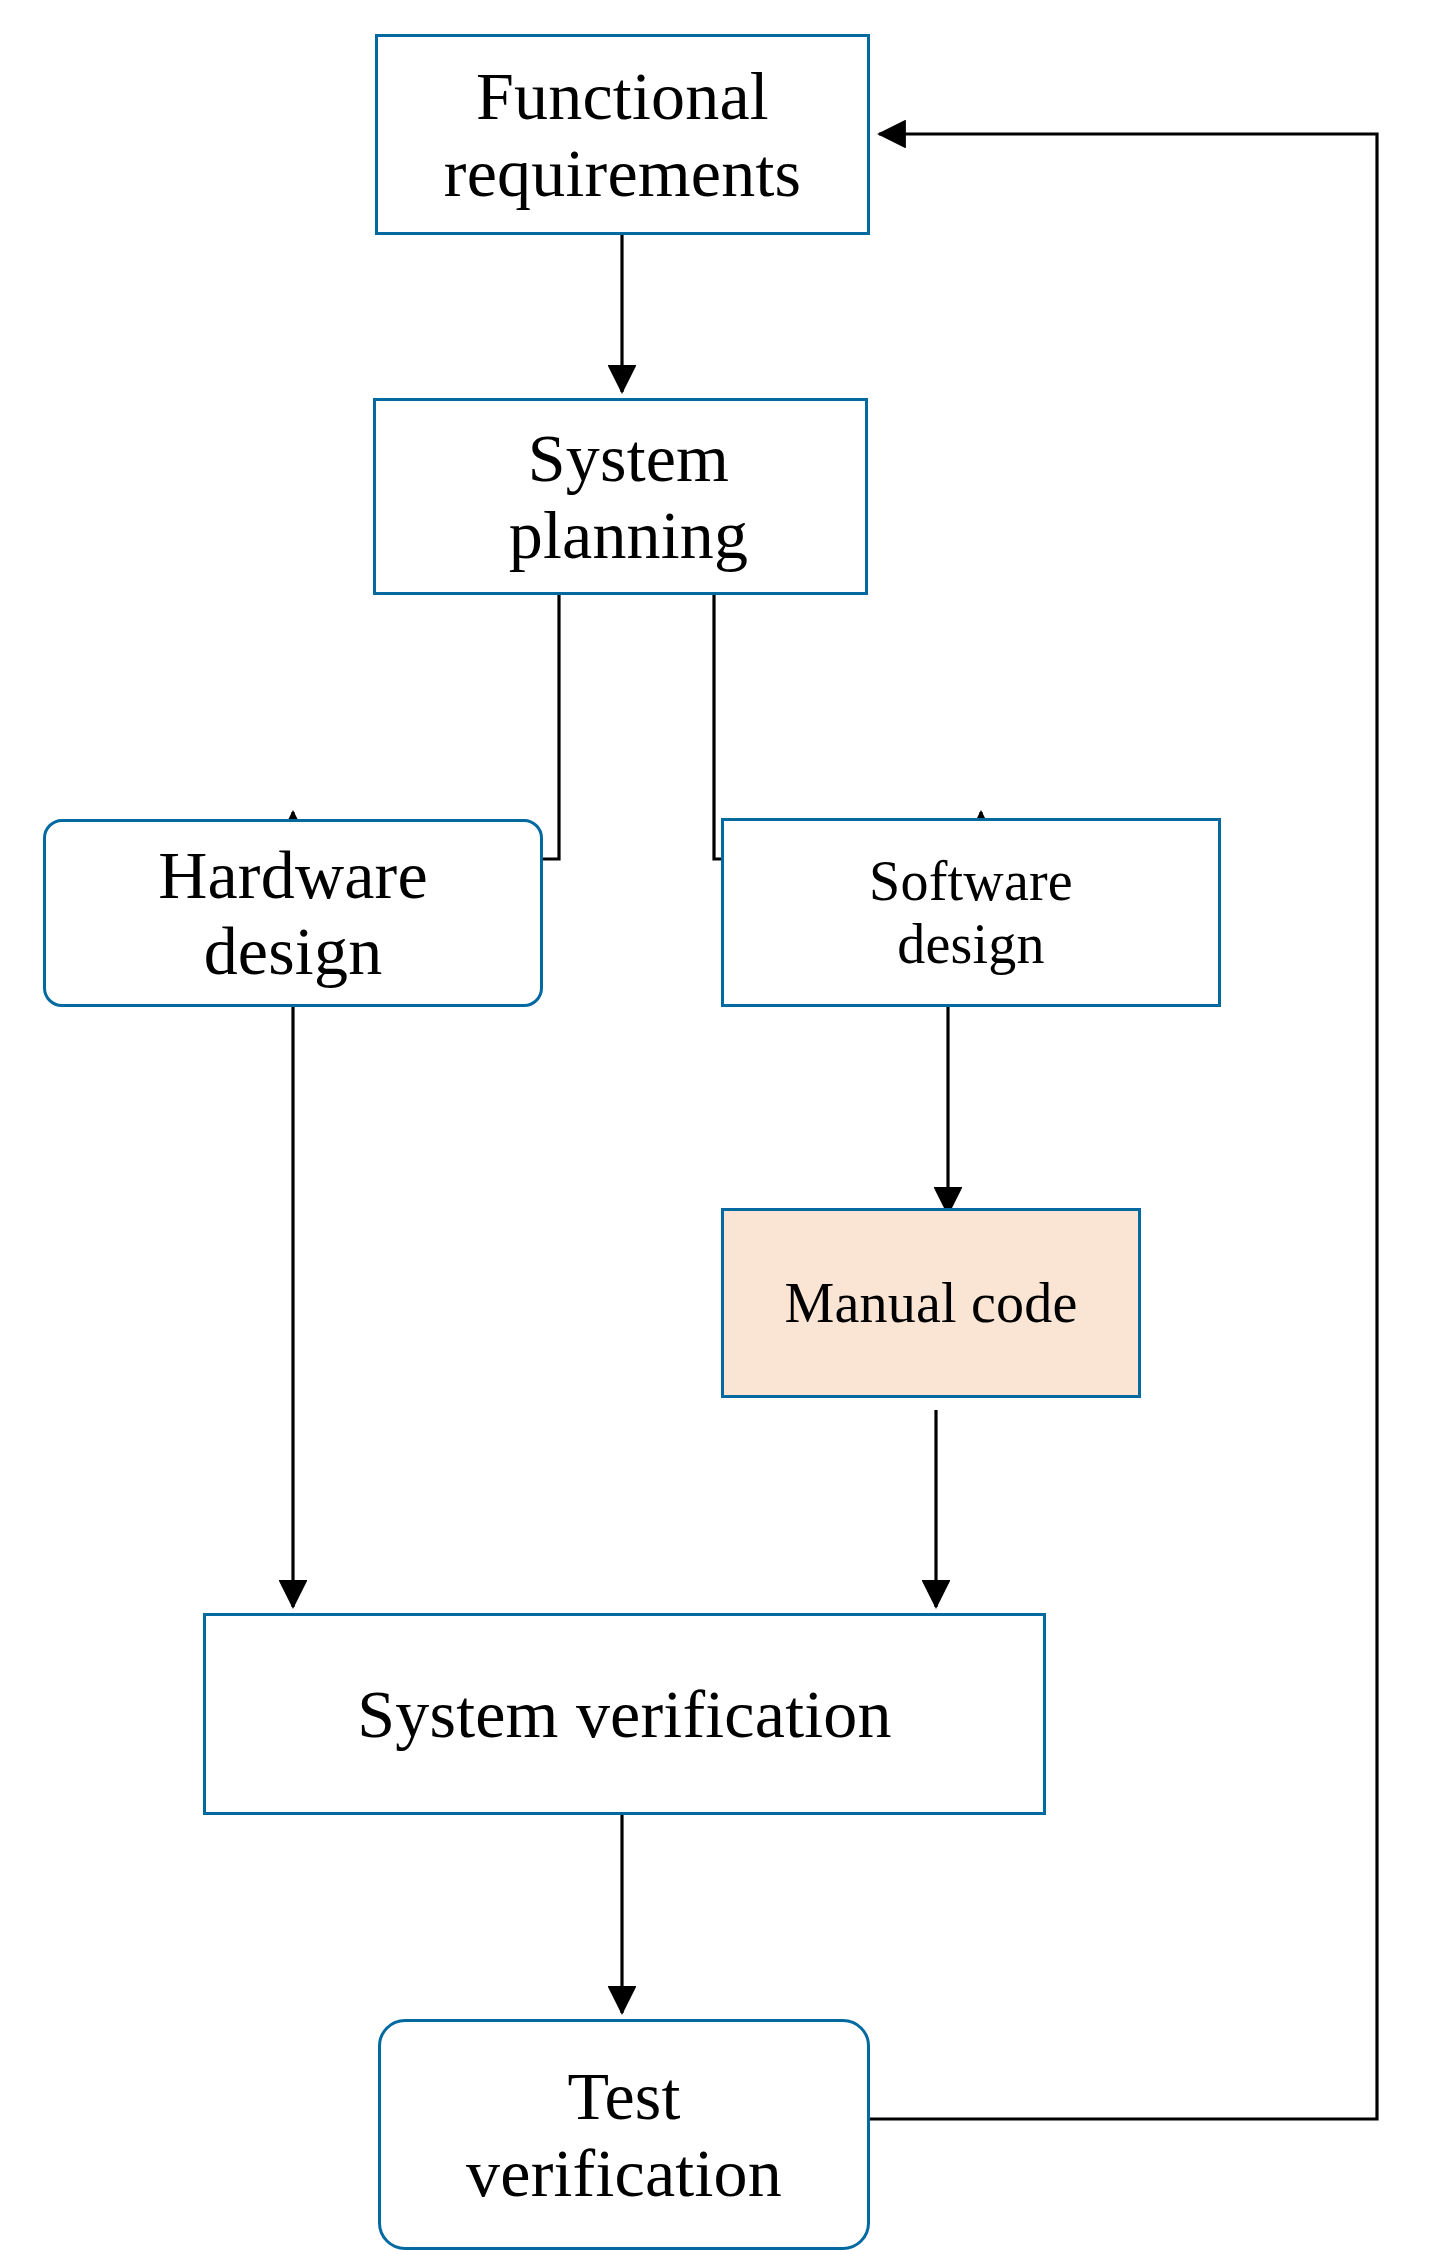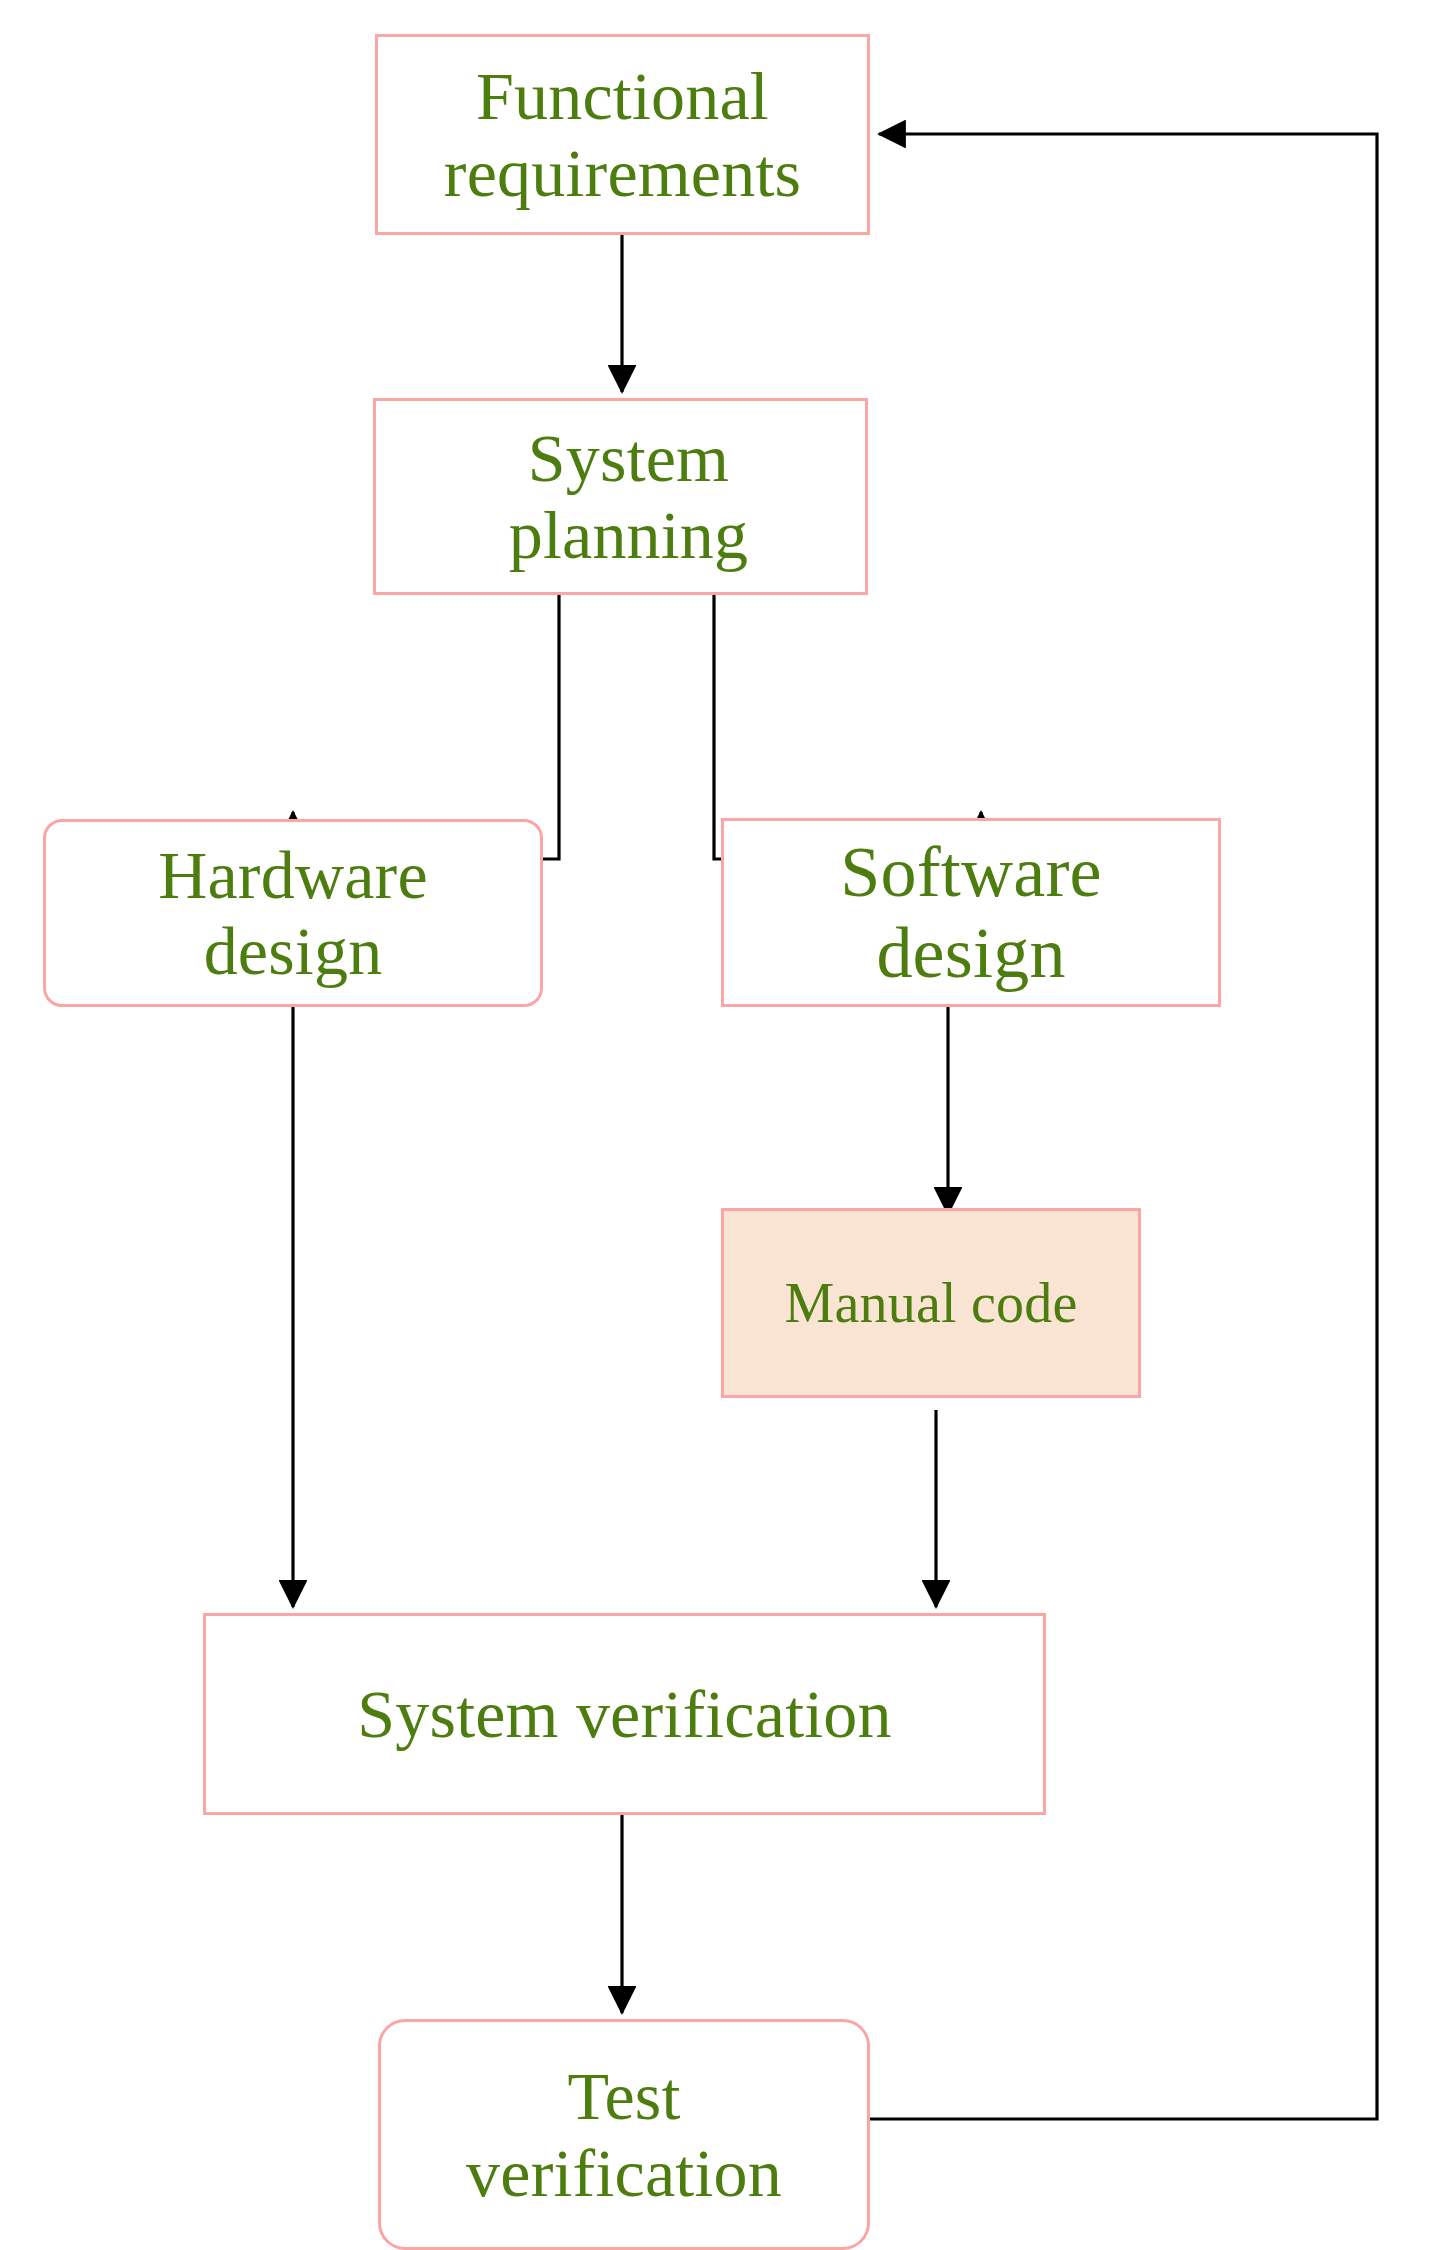--- a/index.html
+++ b/index.html
@@ -20,43 +20,43 @@
     position: absolute;
     left: 0;
     top: 0;
     width: 1452px;
     height: 2250px;
     pointer-events: none;
   }
   .node {
     position: absolute;
     box-sizing: border-box;
-    border: 3px solid #fca5a5;
+    border: 3px solid #0369a1;
     background: #ffffff;
     display: flex;
     align-items: center;
     justify-content: center;
     text-align: center;
-    color: #4d7c0f;
+    color: #000000;
     line-height: 1.12;
     white-space: pre-line;
     letter-spacing: 0.2px;
   }
   .node .label {
     display: block;
     width: 100%;
     padding: 0 6px;
     box-sizing: border-box;
   }
 
   
   #node-functional-requirements { left: 375px;  top: 34px;   width: 495px; height: 201px; font-size: 68px; }
   #node-system-planning         { left: 373px;  top: 398px;  width: 495px; height: 197px; font-size: 68px; }
   #node-hardware-design         { left: 43px;   top: 819px;  width: 500px; height: 188px; font-size: 68px; }
-  #node-software-design         { left: 721px;  top: 818px;  width: 500px; height: 189px; font-size: 72px; }
+  #node-software-design         { left: 721px;  top: 818px;  width: 500px; height: 189px; font-size: 56px; }
   #node-manual-code             { left: 721px;  top: 1208px; width: 420px; height: 190px; font-size: 56px; background: #fae5d5; }
   #node-system-integration      { left: 203px;  top: 1613px; width: 843px; height: 202px; font-size: 68px; }
   #node-test-verification       { left: 378px;  top: 2019px; width: 492px; height: 231px; font-size: 68px; }
 </style>
 </head>
 <body>
 
 <div id="stage">
 
   <svg id="edges" viewBox="0 0 1452 2250" width="1452" height="2250">

